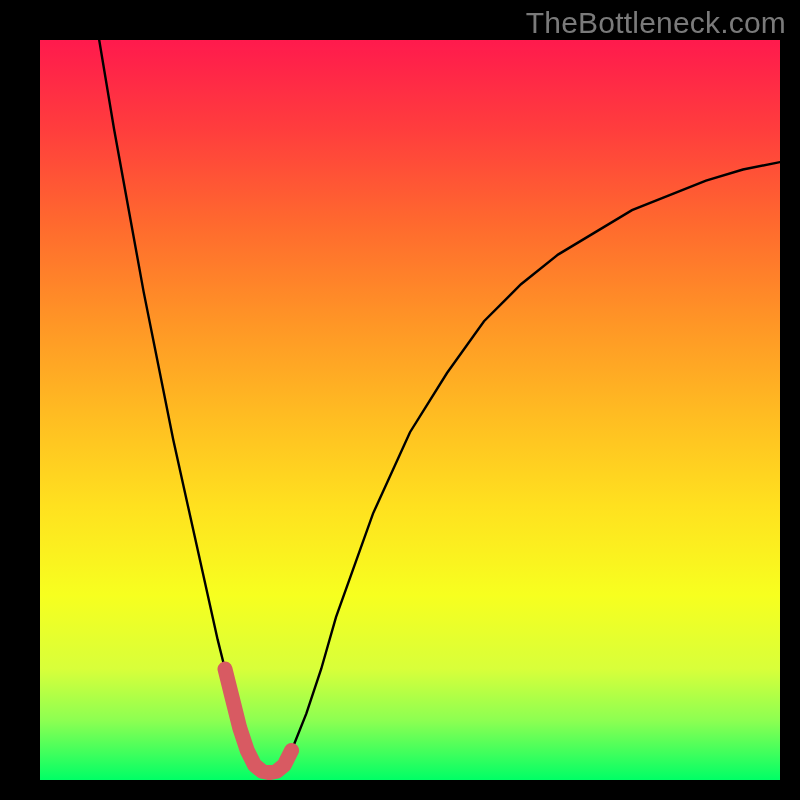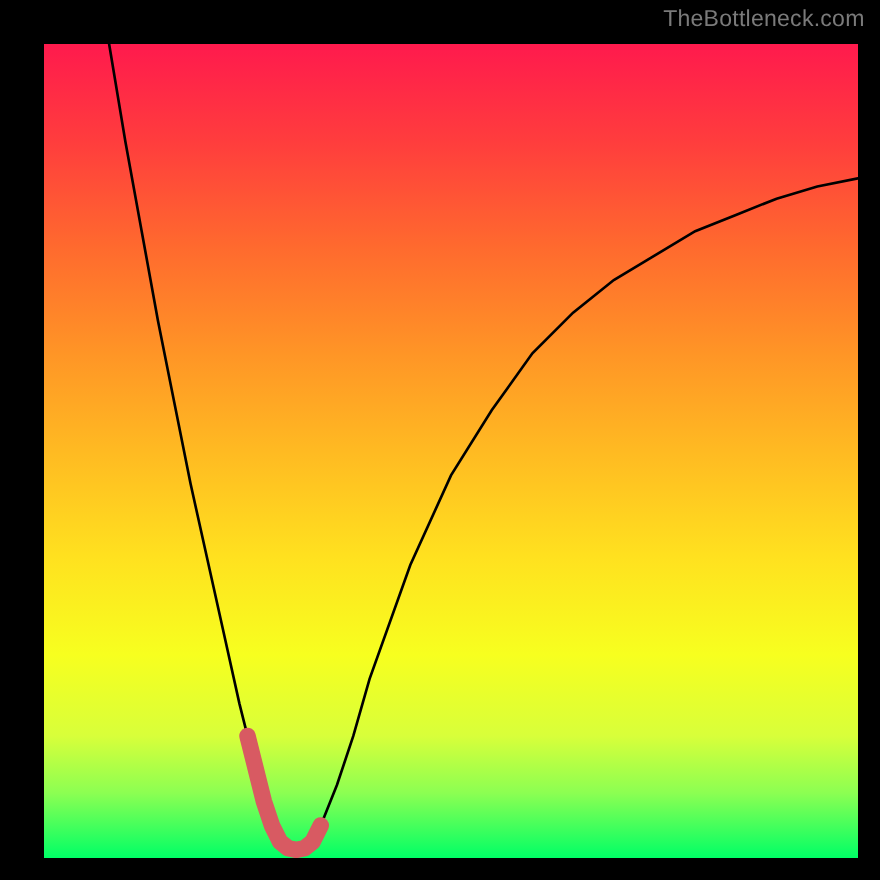--- a/index.html
+++ b/index.html
@@ -35,21 +35,21 @@
       #f7ff1f 75%,
       #d8ff3a 85%,
       #8cff52 92%,
       #00ff66 100%);
   }
   .watermark {
     position: absolute;
     top: 6px;
     right: 14px;
     color: #7a7a7a;
-    font-size: 21px;
+    font-size: 30px;
     font-weight: 500;
     letter-spacing: 0.2px;
     user-select: none;
   }
   svg.curve {
     position: absolute;
     left: 0;
     top: 0;
     width: 740px;
     height: 740px;

